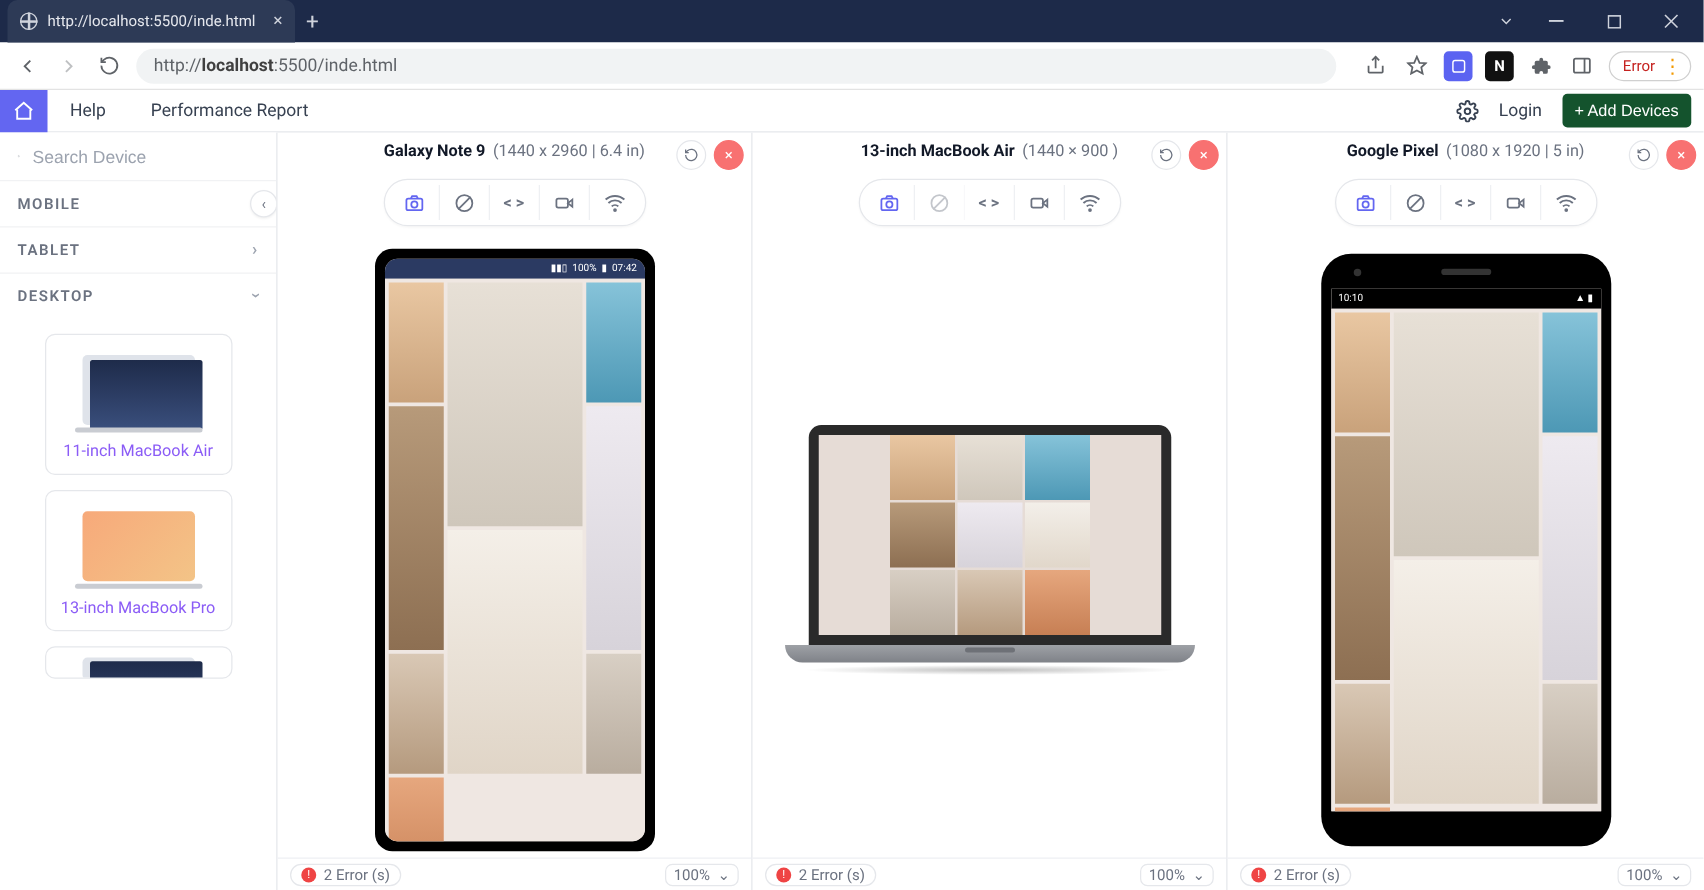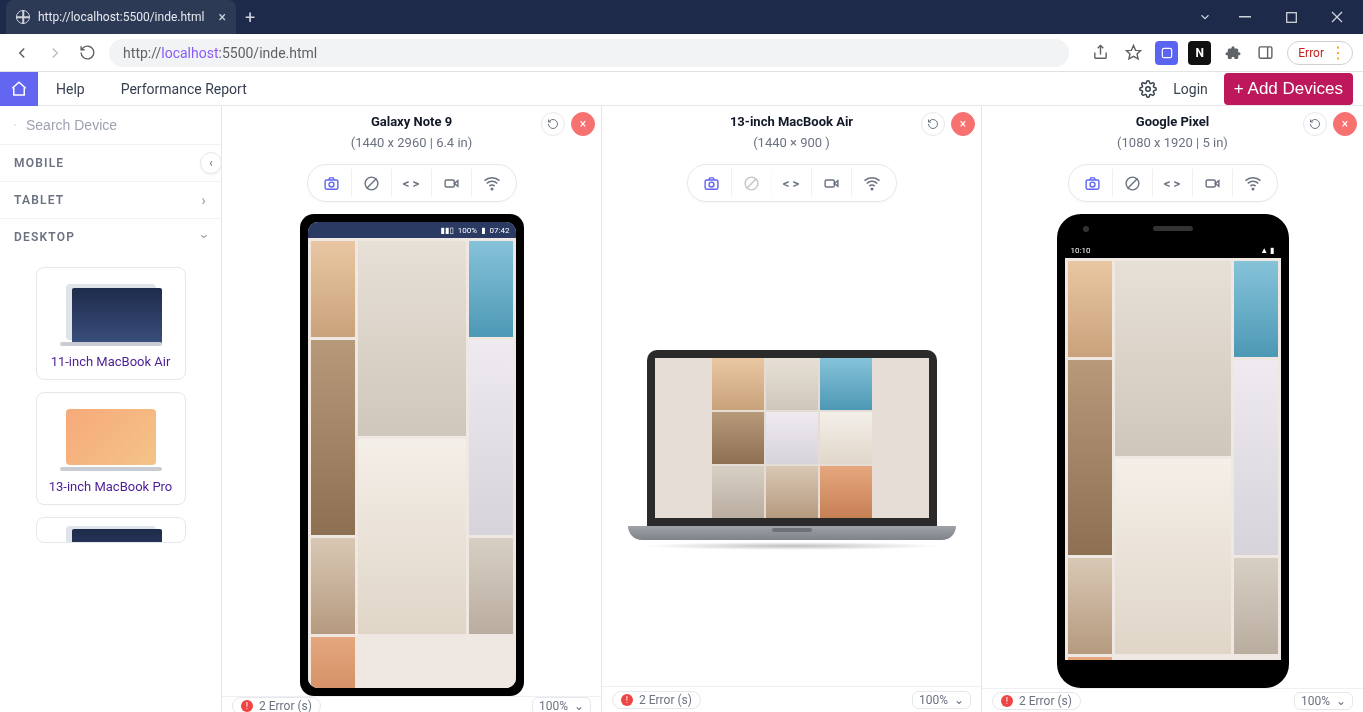--- a/index.html
+++ b/index.html
@@ -11,58 +11,58 @@
   .tab .globe::before { content:""; position:absolute; left:50%; top:-1px; bottom:-1px; width:1.5px; background:#cfd3dc; transform:translateX(-50%);}
   .tab .globe::after { content:""; position:absolute; top:50%; left:-1px; right:-1px; height:1.5px; background:#cfd3dc; transform:translateY(-50%);}
   .tab .close { margin-left: auto; font-size: 14px; color: #cfd3dc; cursor: pointer; }
   .newtab { width: 28px; display:flex; align-items:center; justify-content:center; color:#cfd3dc; font-size:18px; cursor:pointer;}
   .win-controls { margin-left: auto; display:flex; gap: 2px; padding-right: 4px;}
   .win-controls .wc { width: 44px; height: 34px; display:flex; align-items:center; justify-content:center; color:#cfd3dc; cursor:pointer;}
   .win-controls .chevron { width: 32px; }
   .browser-toolbar { height: 38px; background: #fff; border-bottom: 1px solid #e3e3e3; display:flex; align-items:center; padding: 0 10px; gap: 10px;}
   .nav-btn { width: 24px; height: 24px; display:flex; align-items:center; justify-content:center; color:#5f6368; cursor:pointer;}
   .addr { flex: 0 0 960px; height: 28px; background:#f1f3f4; border-radius: 14px; display:flex; align-items:center; padding: 0 14px; color:#5f6368; font-size: 14px;}
-  .addr .urlhost { color:#8b5cf6; }
+  .addr .urlhost { color:#404040;font-weight:bold; }
   .tbarspace { flex:1;}
   .ext-icon { width: 24px; height:24px; border-radius:4px; display:flex; align-items:center; justify-content:center; font-size:12px; cursor:pointer;}
   .ext-blue { background:#5b63f1; color:#fff; }
   .ext-dark { background:#111; color:#fff; font-weight:bold;}
   .ext-puzzle { color:#5f6368; }
   .ext-panel { color:#5f6368; }
   .error-chip { border:1px solid #d0d0d0; border-radius: 14px; padding: 3px 6px 3px 10px; display:flex; align-items:center; gap:6px; color:#c5221f; font-size:12px; cursor:pointer;}
   .error-chip .dots { color:#f29900; font-size:16px; line-height:1;}
   
   .app-header { height: 34px; border-bottom: 1px solid #e5e7eb; display:flex; align-items:center; font-size:14px; color:#374151; }
   .home-sq { width: 38px; height: 34px; background:#6366f1; color:#fff; display:flex; align-items:center; justify-content:center; cursor:pointer;}
   .menu-item { padding: 0 18px; cursor:pointer; }
   .app-right { margin-left:auto; display:flex; align-items:center; gap: 16px; padding-right: 10px;}
   .gear { cursor:pointer; color:#374151;}
   .login { cursor:pointer; }
-  .add-devices { background:#be185d; color:#fff; border:none; border-radius:4px; padding: 6px 10px; font-size:17px; cursor:pointer;}
+  .add-devices { background:#14532d; color:#fff; border:none; border-radius:4px; padding: 6px 10px; font-size:13px; cursor:pointer;}
   
   .main { display:flex; height: calc(712px - 34px - 38px - 34px); }
   .sidebar { width: 222px; border-right: 1px solid #e5e7eb; position:relative; background:#fff; overflow:hidden;}
   .collapse-badge { position:absolute; right:-1px; top:46px; width:22px; height:22px; border:1px solid #e5e7eb; border-radius:50%; background:#fff; display:flex; align-items:center; justify-content:center; font-size:12px; color:#6b7280; cursor:pointer; box-shadow:0 1px 2px rgba(0,0,0,.06);}
   .search-row { display:flex; align-items:center; gap:10px; padding: 10px 14px; color:#6b7280;}
   .search-row input { border:none; outline:none; font-size:14px; color:#374151; flex:1; }
   .search-row input::placeholder { color:#9ca3af; }
   .cat { display:flex; align-items:center; justify-content:space-between; padding: 10px 14px; color:#6b7280; font-size:12px; letter-spacing: 1.2px; font-weight:600; border-top:1px solid #f1f2f4; cursor:pointer;}
   .cat:first-of-type { border-top:1px solid #eceef1;}
   .cat .chev { color:#9ca3af; font-size:14px;}
-  .device-card { margin: 12px auto 10px; width: 150px; border:1px solid #e5e7eb; border-radius:8px; padding: 16px 8px 10px; text-align:center; color:#4c1d95; font-size:13px; cursor:pointer; background:#fff;}
+  .device-card { margin: 12px auto 10px; width: 150px; border:1px solid #e5e7eb; border-radius:8px; padding: 16px 8px 10px; text-align:center; color:#8b5cf6; font-size:13px; cursor:pointer; background:#fff;}
   .device-card .thumb { width: 90px; height: 56px; margin: 0 auto 14px; background:#dfe3ea; border-radius:4px; position:relative;}
   .thumb.mac-air::after { content:""; position:absolute; left:-6px; right:-6px; bottom:-6px; height:4px; background:#c9ccd2; border-radius:2px;}
   .thumb.mac-pro { background: linear-gradient(135deg,#f7a97a,#f3c487);}
   .thumb.mac-pro::after { content:""; position:absolute; left:-6px; right:-6px; bottom:-6px; height:4px; background:#c9ccd2; border-radius:2px;}
   .thumb.mac-air-inner { background: linear-gradient(180deg,#1e2b4a,#3a4f7d);}
   
   .panels { flex:1; display:flex; gap: 0; overflow:hidden;}
   .panel { flex: 0 0 380px; border-right:1px solid #e5e7eb; display:flex; flex-direction:column; position:relative;}
   .panel:last-child { border-right:none; flex: 0 0 381px;}
-  .panel-head { display:flex; align-items:center; justify-content:center; gap:6px; padding: 8px 6px; color:#6b7280; font-size:13px; position:relative;flex-direction:column;}
+  .panel-head { display:flex; align-items:center; justify-content:center; gap:6px; padding: 8px 6px; color:#6b7280; font-size:13px; position:relative;}
   .panel-head .title { font-weight:700; color:#111827;}
   .panel-head .dims { color:#6b7280;}
   .head-actions { position:absolute; right:6px; top:6px; display:flex; gap:6px;}
   .round-btn { width:24px; height:24px; border:1px solid #e5e7eb; border-radius:50%; display:flex; align-items:center; justify-content:center; color:#6b7280; background:#fff; cursor:pointer; font-size:12px;}
   .round-btn.red { background:#f87171; color:#fff; border-color:#f87171;}
   .toolbar { margin: 6px auto 8px; border:1px solid #e5e7eb; border-radius: 22px; display:flex; align-items:center; padding: 4px; gap: 0; box-shadow: 0 1px 2px rgba(0,0,0,.04);}
   .toolbar .tb { width: 40px; height: 28px; display:flex; align-items:center; justify-content:center; color:#6b7280; cursor:pointer; border-right:1px solid #eef0f3; font-size:13px;}
   .toolbar .tb:last-child { border-right:none;}
   .toolbar .tb.primary { color:#6366f1; }
   .device-stage { flex:1; display:flex; align-items:center; justify-content:center; padding: 4px 0 0; }

